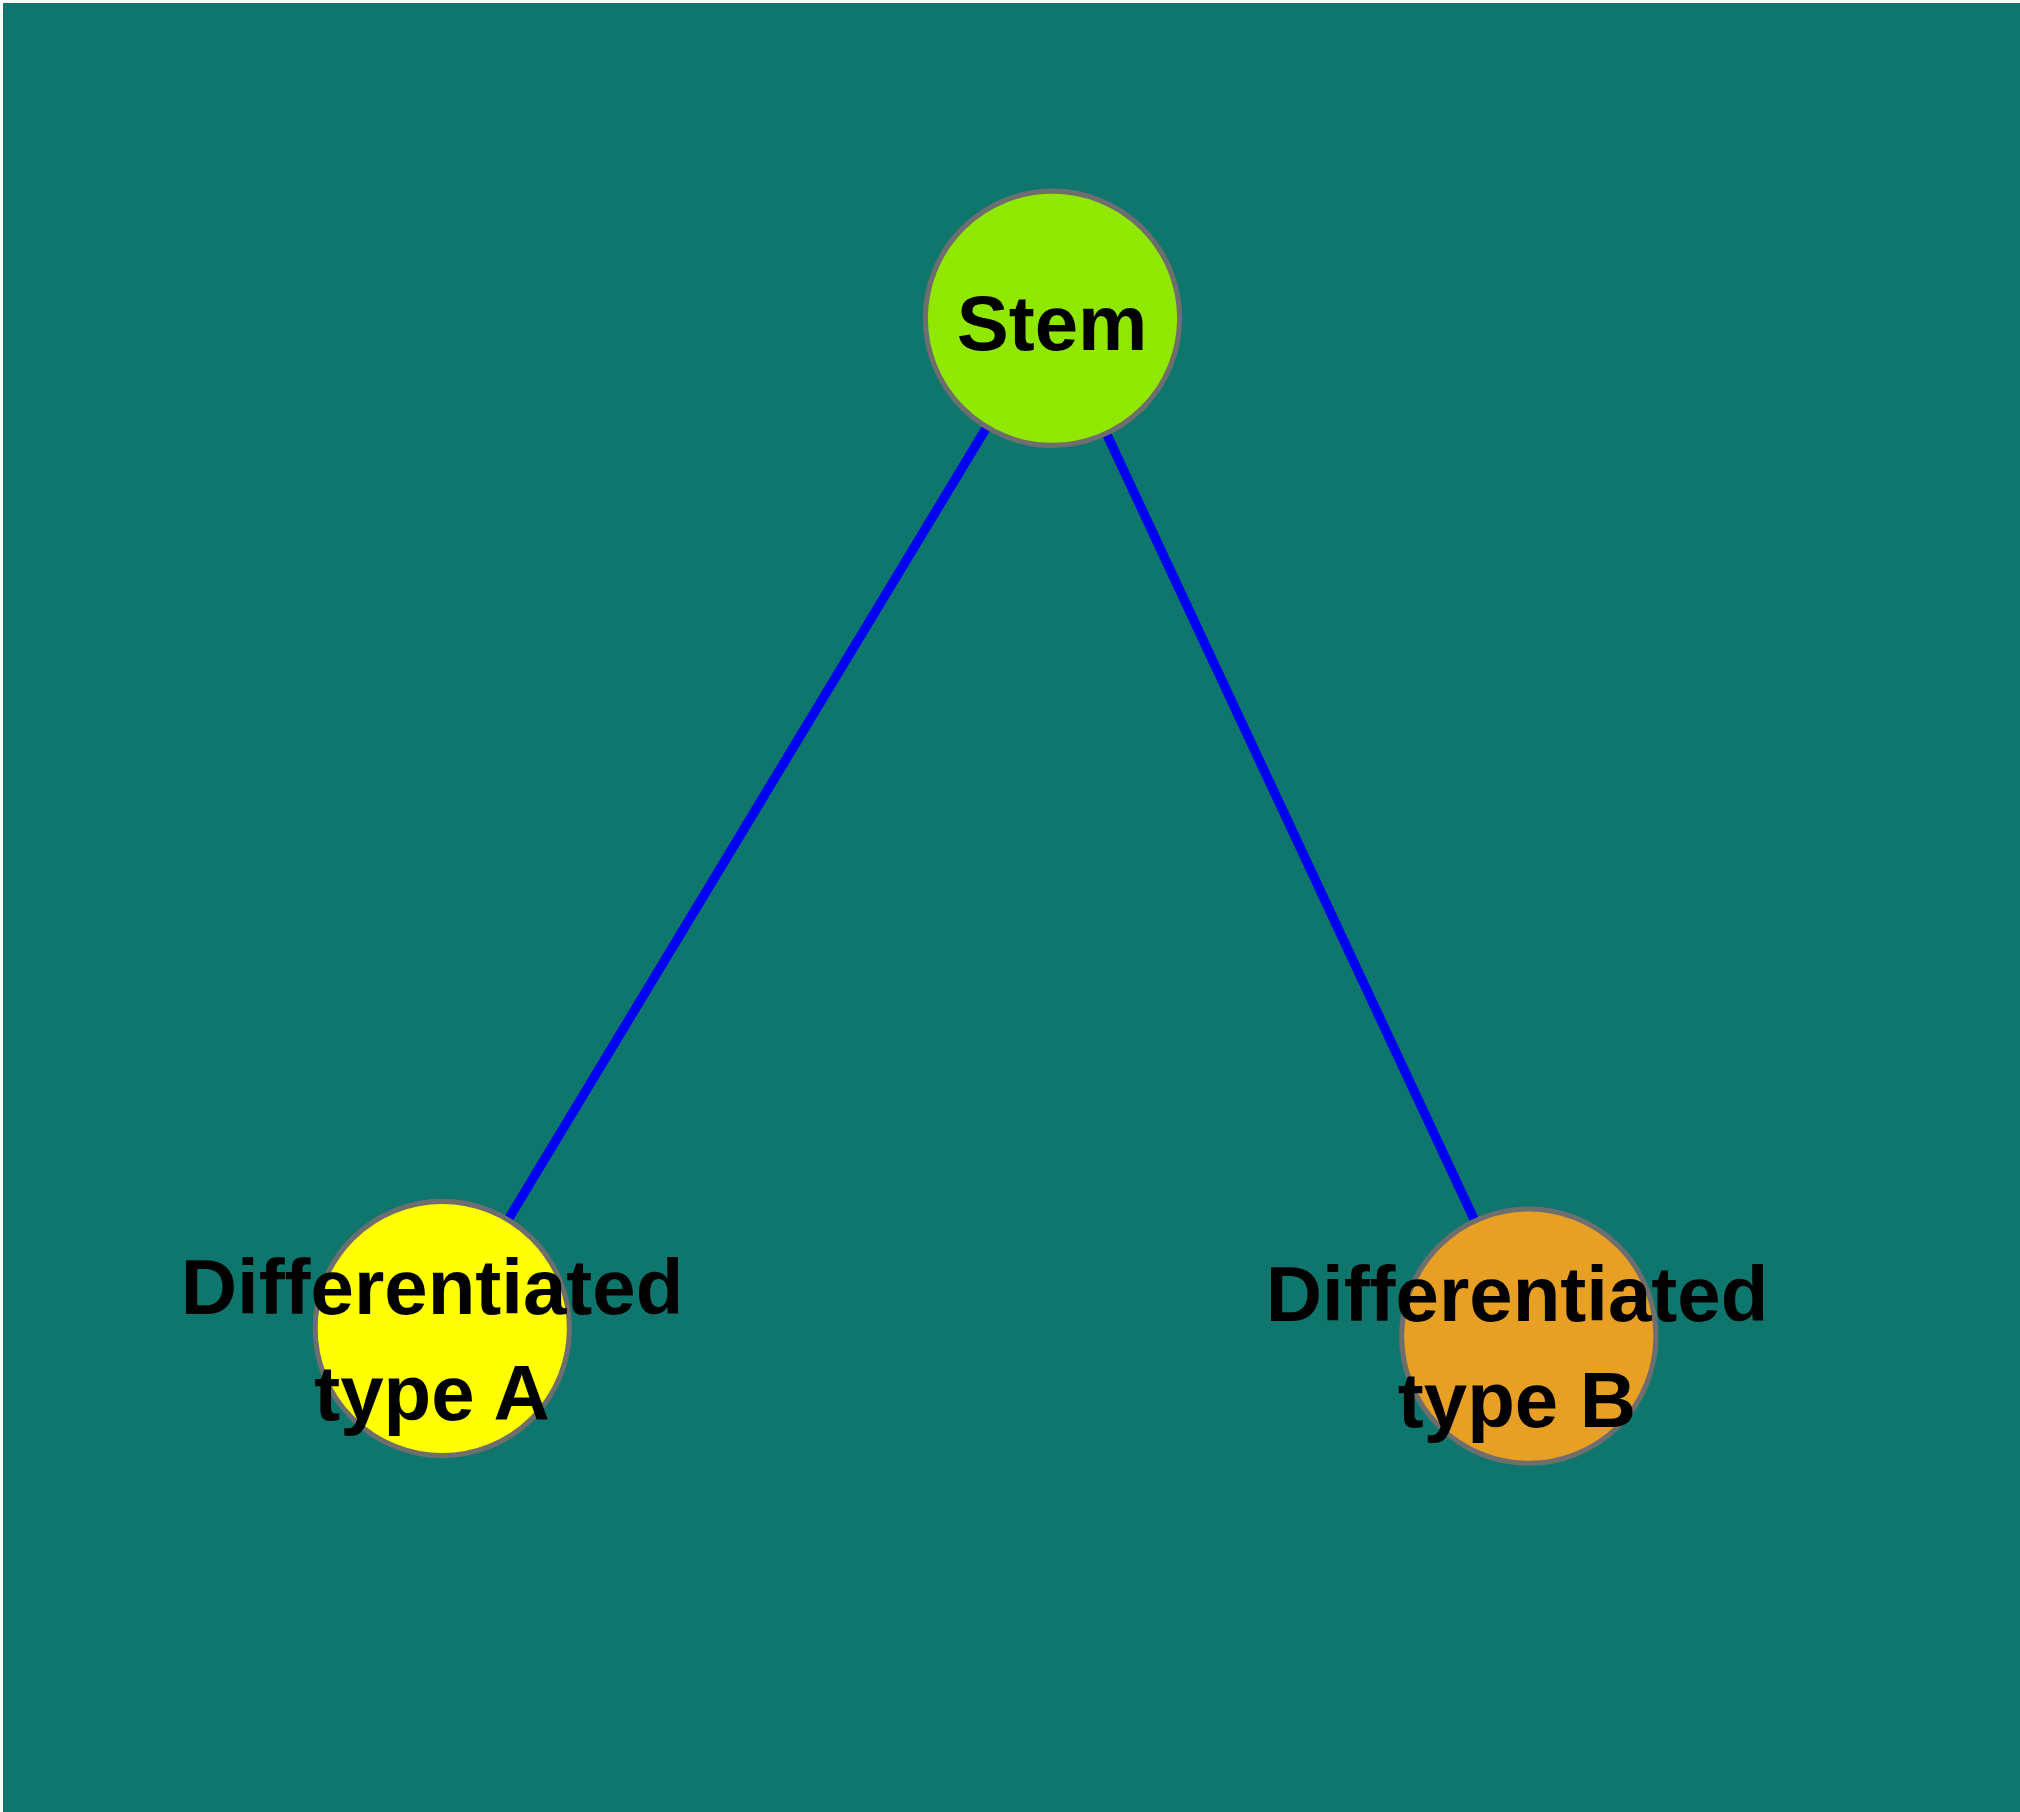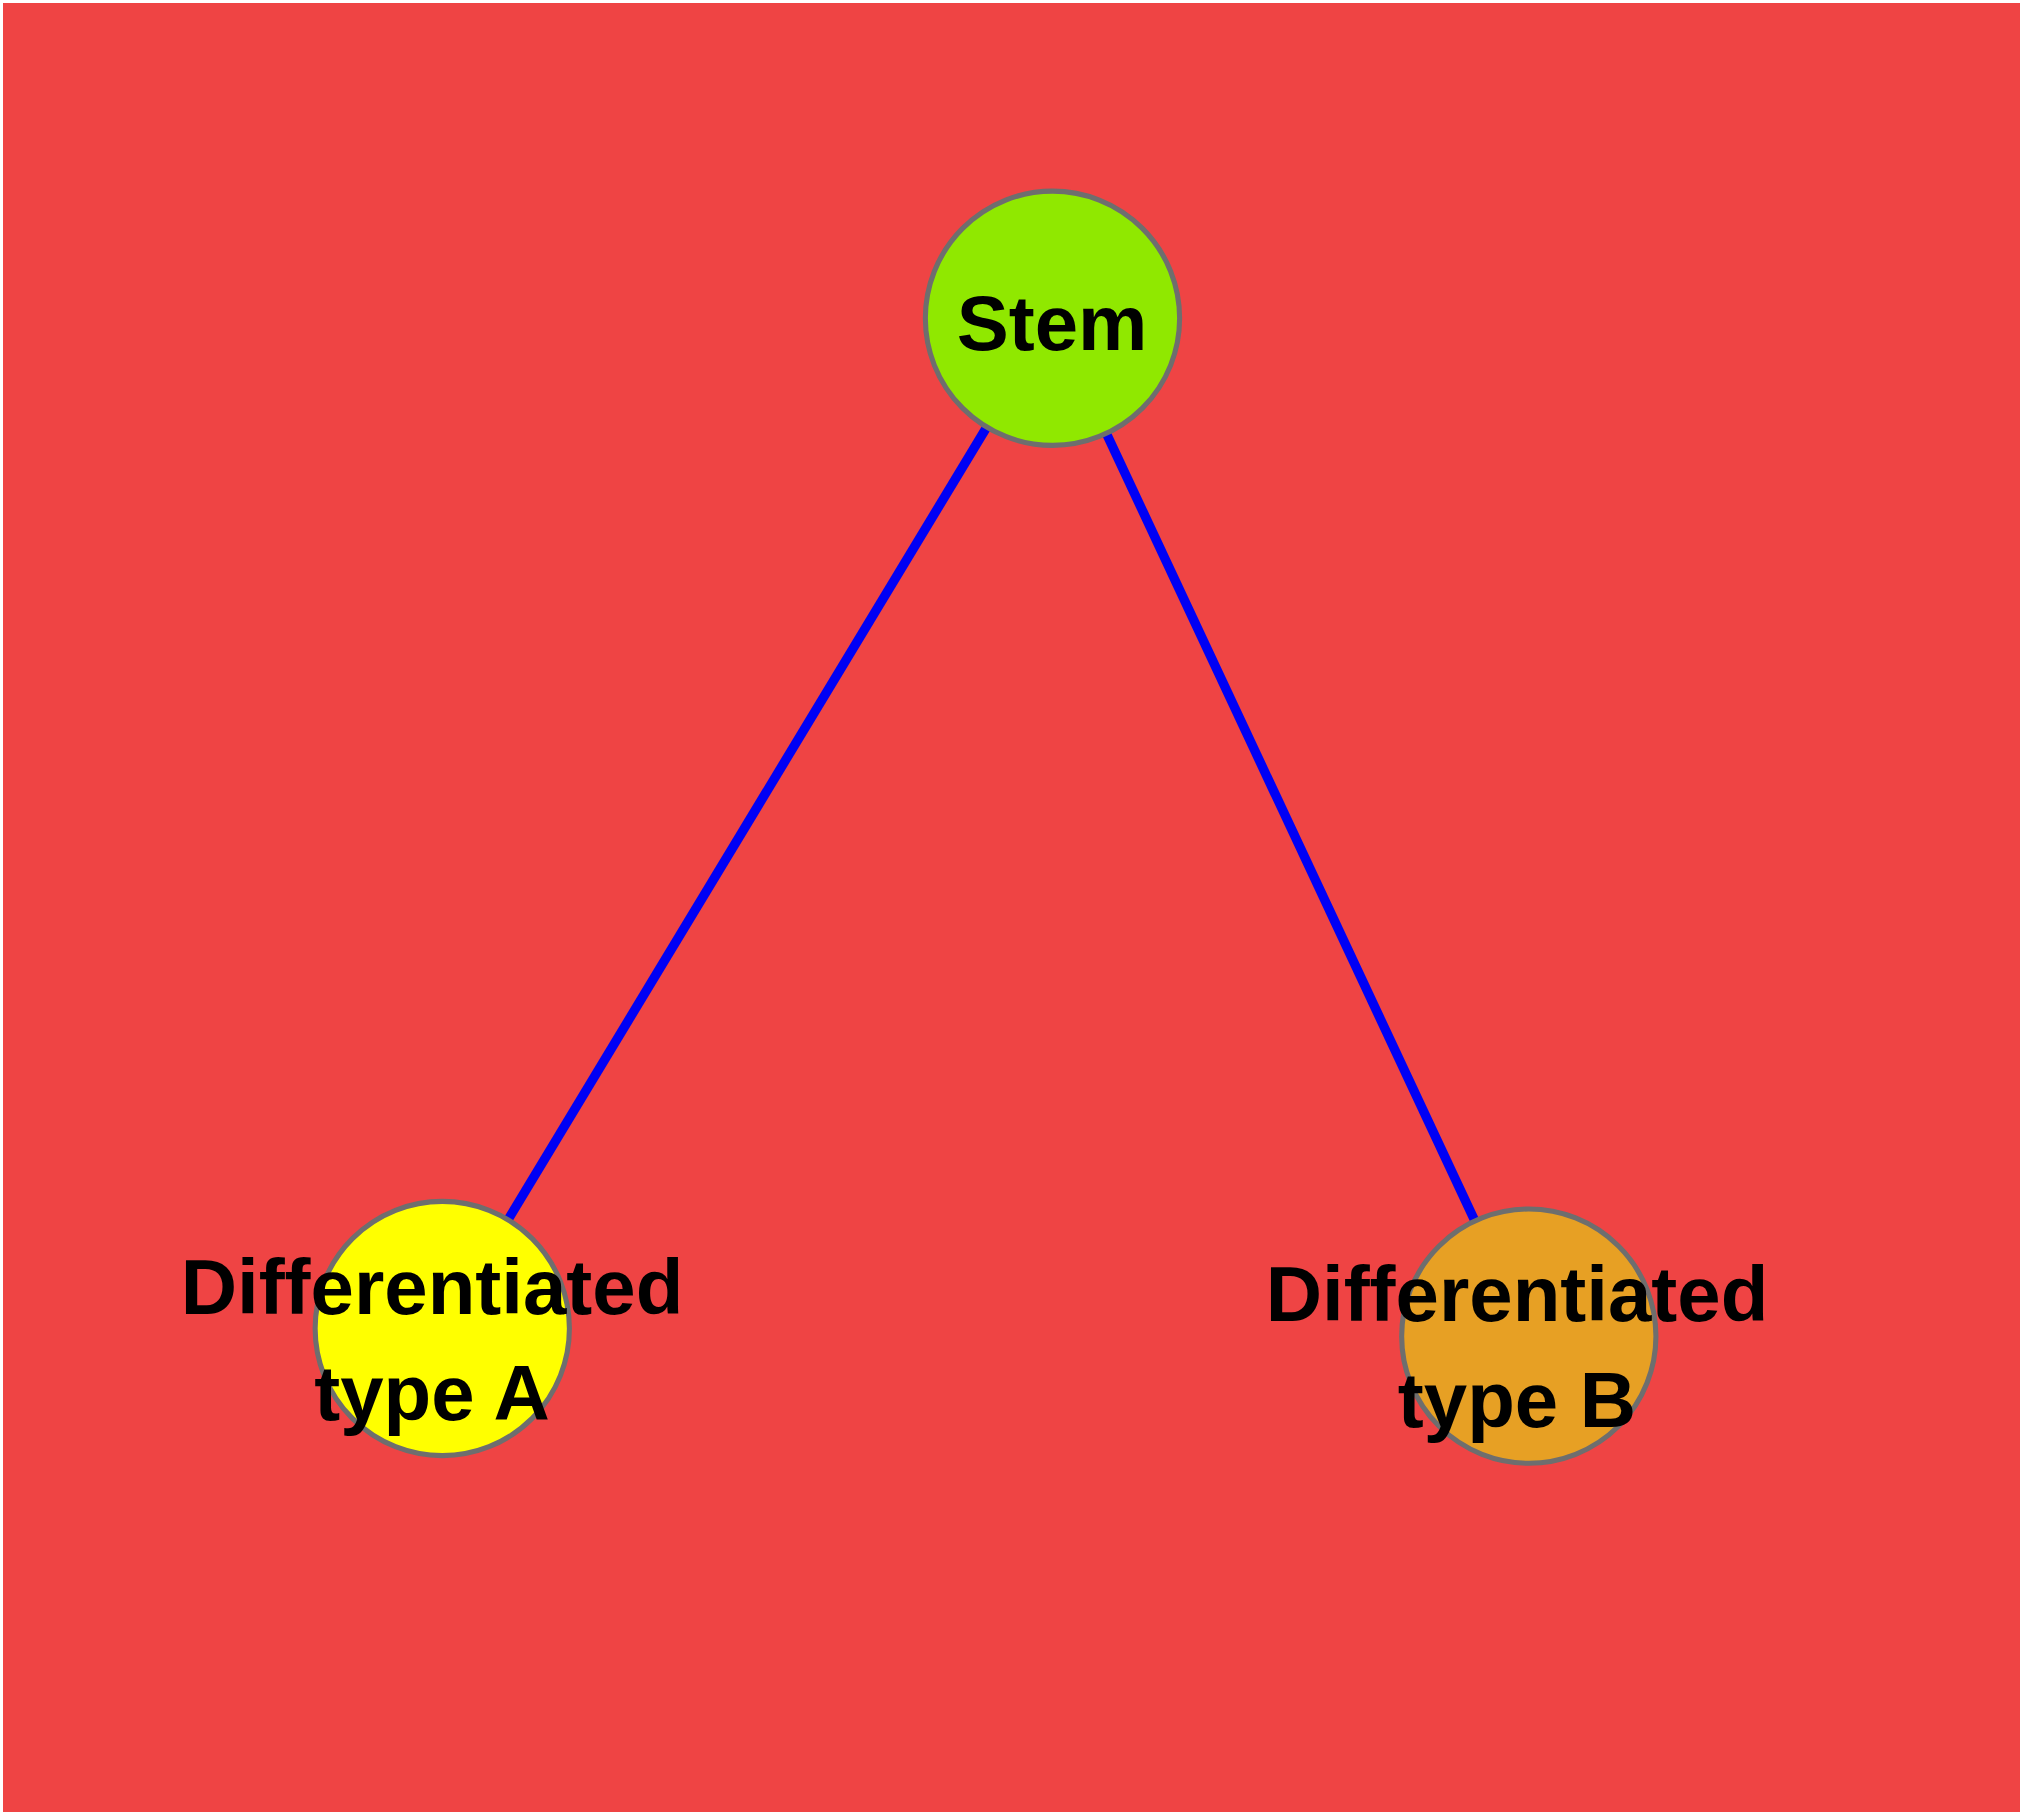--- a/index.html
+++ b/index.html
@@ -5,21 +5,21 @@
   html, body {
     margin: 0;
     padding: 0;
     background: #ffffff;
     font-family: "Liberation Sans", sans-serif;
   }
   .canvas {
     position: relative;
     width: 2021px;
     height: 1812px;
-    background: #ef4444;
+    background: #0f766e;
     box-sizing: border-box;
     border-top: 3.4px solid #ffffff;
     border-left: 3.4px solid #ffffff;
     overflow: hidden;
   }
   .graph-svg {
     position: absolute;
     left: 0;
     top: 0;
     width: 2021px;

